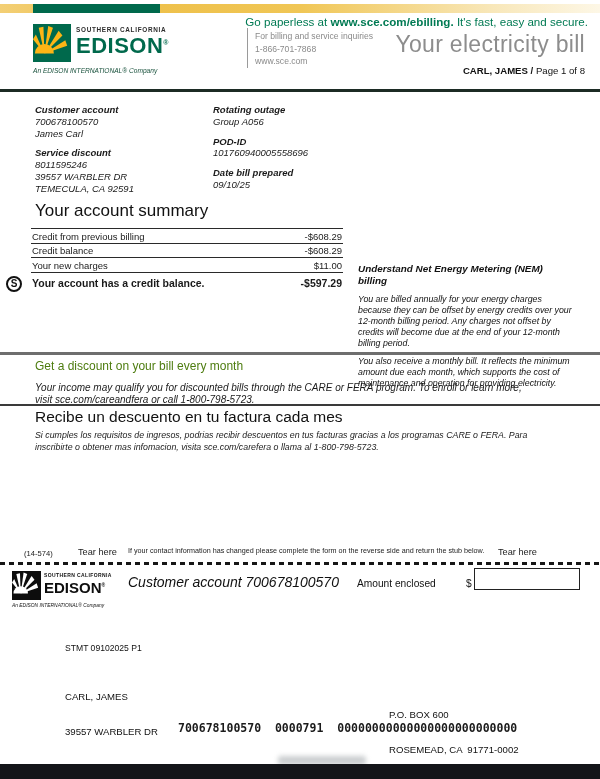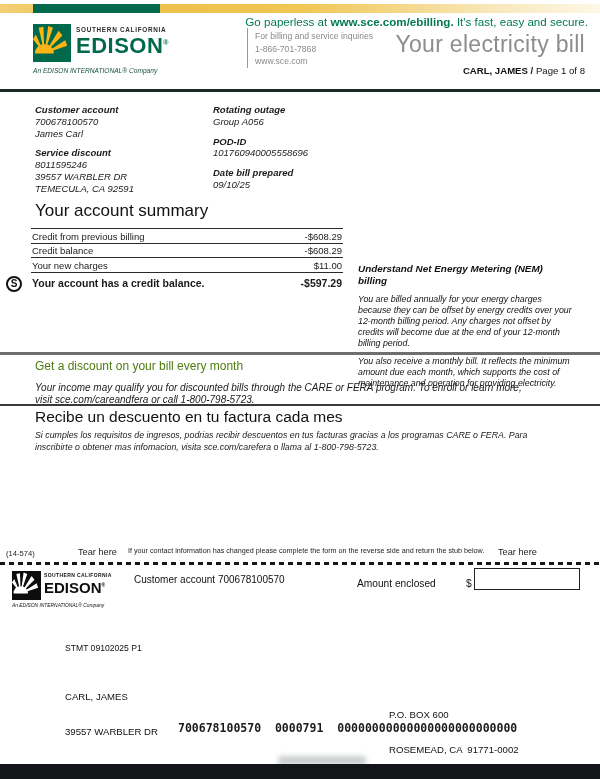--- a/index.html
+++ b/index.html
@@ -52,35 +52,35 @@
 
   .rule-mid{top:352px;left:0;width:600px;height:2.5px;background:#6e6e6e;}
   .rule-thin{top:404px;left:0;width:600px;height:1.5px;background:#3a3a3a;}
 
   .disc-title-en{top:359px;left:35px;font-size:12px;color:#4d7c0f;}
   .disc-body-en{top:382px;left:35px;width:505px;font-size:10px;font-style:italic;line-height:11.8px;}
   .disc-title-es{top:408px;left:35px;font-size:15.5px;color:#111;}
   .disc-body-es{top:430px;left:35px;width:520px;font-size:8.8px;font-style:italic;line-height:11.8px;}
 
   
-  .form-code{top:549px;left:6px;font-size:7.6px;color:#222;}
+  .form-code{top:549px;left:24px;font-size:7.6px;color:#222;}
   .tear-left{top:547px;left:78px;font-size:9.2px;color:#222;}
   .tear-instruction{top:546px;left:128px;width:360px;font-size:7.2px;color:#222;}
   .tear-right{top:547px;left:498px;font-size:9.2px;color:#222;}
   .tear-line{top:562px;left:0;width:600px;height:3px;
              background:repeating-linear-gradient(to right,#161616 0px,#161616 5px,transparent 5px,transparent 9px);}
 
   
   .stub-logo{top:571px;left:12px;}
   .stub-brand-block{top:573px;left:44px;line-height:1;}
   .stub-brand-region{font-size:5px;font-weight:bold;letter-spacing:0.4px;color:#111;margin-bottom:1.5px;}
   .stub-brand-name{font-size:15px;font-weight:bold;color:#0d0d0d;}
   .stub-brand-name sup{font-size:5px;}
   .stub-brand-company{top:603px;left:12px;font-size:4.9px;font-style:italic;color:#111;}
-  .stub-acct{top:574px;left:134px;font-size:10px;color:#111;}
+  .stub-acct{top:574px;left:128px;font-size:14px;color:#111;font-style:italic;}
   .amount-label{top:578px;left:357px;font-size:10.2px;color:#111;}
   .currency{top:578px;left:466px;font-size:10.2px;color:#111;}
   .amount-box{top:568px;left:474px;width:104px;height:20px;border:1.3px solid #222;background:#fff;}
 
   .stmt{top:643px;left:65px;font-size:8.6px;color:#111;}
   .mail-block{top:668px;left:65px;font-size:9.6px;line-height:11.6px;white-space:pre;color:#111;}
   .po-block{top:686px;left:389px;font-size:9.6px;line-height:11.6px;white-space:pre;color:#111;}
   .ocr{top:721px;left:178px;font-family:"DejaVu Sans Mono", monospace;font-weight:bold;
        font-size:11.5px;letter-spacing:0px;color:#1b1b1b;white-space:pre;}
 

